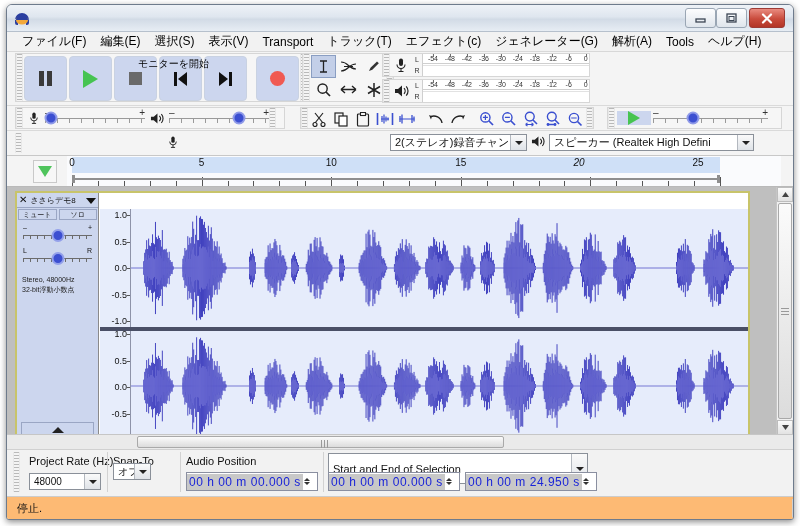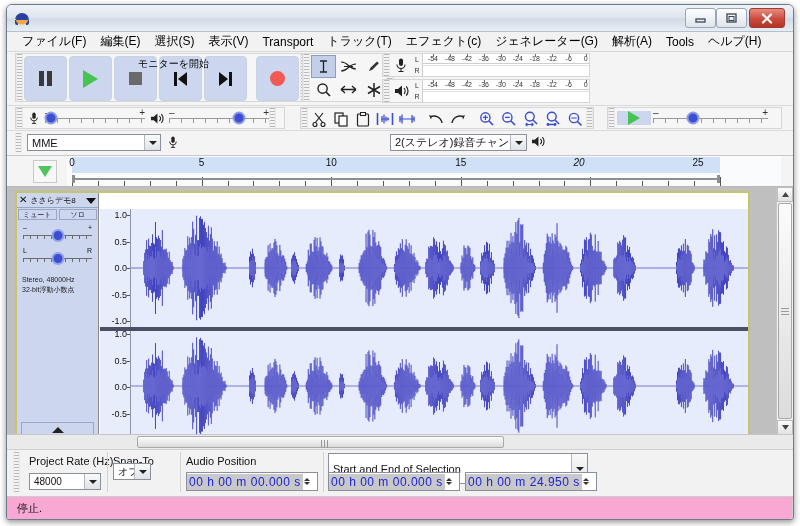--- a/index.html
+++ b/index.html
@@ -155,21 +155,21 @@
   .sb-sep{position:absolute;top:2px;bottom:4px;width:1px;background:#d2d2d2;}
   .tfield{position:absolute;height:19px;border:1px solid #8a8fa0;background:#fff;
           display:flex;align-items:center;box-sizing:border-box;}
   .tdigits{font-family:"Liberation Sans",sans-serif;font-size:12px;color:#1a24d8;letter-spacing:.5px;
            background:#c8c8c8;padding:1px 2px;white-space:nowrap;}
   .tspin{width:9px;height:100%;display:flex;flex-direction:column;align-items:center;justify-content:center;background:#fff;}
   .spin-up{width:0;height:0;border-left:3px solid transparent;border-right:3px solid transparent;border-bottom:3px solid #333;margin-bottom:1px;}
   .spin-dn{width:0;height:0;border-left:3px solid transparent;border-right:3px solid transparent;border-top:3px solid #333;}
 
   
-  #statusbar{position:absolute;left:0;right:0;bottom:0;height:22px;background:#f9a8d4;
+  #statusbar{position:absolute;left:0;right:0;bottom:0;height:22px;background:#fdba74;
              border-top:1px solid #cccccc;display:flex;align-items:center;}
   #status-text{font-size:11px;color:#111;padding-left:10px;}
   #status-sep{width:1px;align-self:stretch;margin:2px 0;background:#cfcfcf;}
 </style>
 </head>
 <body>
 
 <div id="win">
 
   <div id="titlebar">
@@ -475,43 +475,43 @@
         <span class="sl-minus" style="left:0">–</span>
         <span class="sl-plus" style="right:0">+</span>
         <div class="sl-track" style="width:100%"></div>
         <div class="sl-knob" id="speed-knob" style="left: 35%;"></div>
       </div>
     </div>
   </div>
 
   <div id="toolrow3">
     <div class="grip" style="position:absolute;left:8px;top:2px;height:20px"></div>
-    <div class="dd" style="position:absolute;left:20px;top:3px;width:134px">
-      <span>MME</span>
-      <span class="dd-arrow">
-          <i class="caret"></i>
-        </span>
-    </div>
     <div style="position:absolute;left:158px;top:4px;width:16px;display:flex;align-items:center;justify-content:center">
       <svg width="10" height="14" viewBox="0 0 12 16">
         <rect x="4" y="1.5" width="4" height="7.5" rx="2" fill="#222"></rect>
         <path d="M2 7.5a4 4 0 0 0 8 0M6 11.5v3M3.5 14.5h5" stroke="#222" stroke-width="1.1" fill="none"></path>
       </svg>
     </div>
     <div class="dd" style="position:absolute;left:383px;top:3px;width:137px">
       <span>2(ステレオ)録音チャンネ</span>
       <span class="dd-arrow">
           <i class="caret"></i>
         </span>
     </div>
     <div style="position:absolute;left:522px;top:4px;width:18px;display:flex;align-items:center;justify-content:center">
       <svg width="14" height="13" viewBox="0 0 15 14">
         <path d="M1 5h3l4-3.5v11L4 9H1z" fill="#222"></path>
         <path d="M10 4.2a4 4 0 0 1 0 5.6M12.2 2.3a7 7 0 0 1 0 9.4" stroke="#222" stroke-width="1.2" fill="none"></path>
       </svg>
+    </div>
+    <div class="dd" style="position:absolute;left:542px;top:3px;width:205px">
+      <span>スピーカー (Realtek High Defini</span>
+      <span class="dd-arrow">
+          <i class="caret"></i>
+        </span>
     </div>
   </div>
 
   <div id="ruler">
     <div id="pin">
       <div id="pin-tri"></div>
     </div>
     <div id="ruler-canvas"></div>
     <div id="ruler-sel"></div>
     <div id="ruler-ticks">

